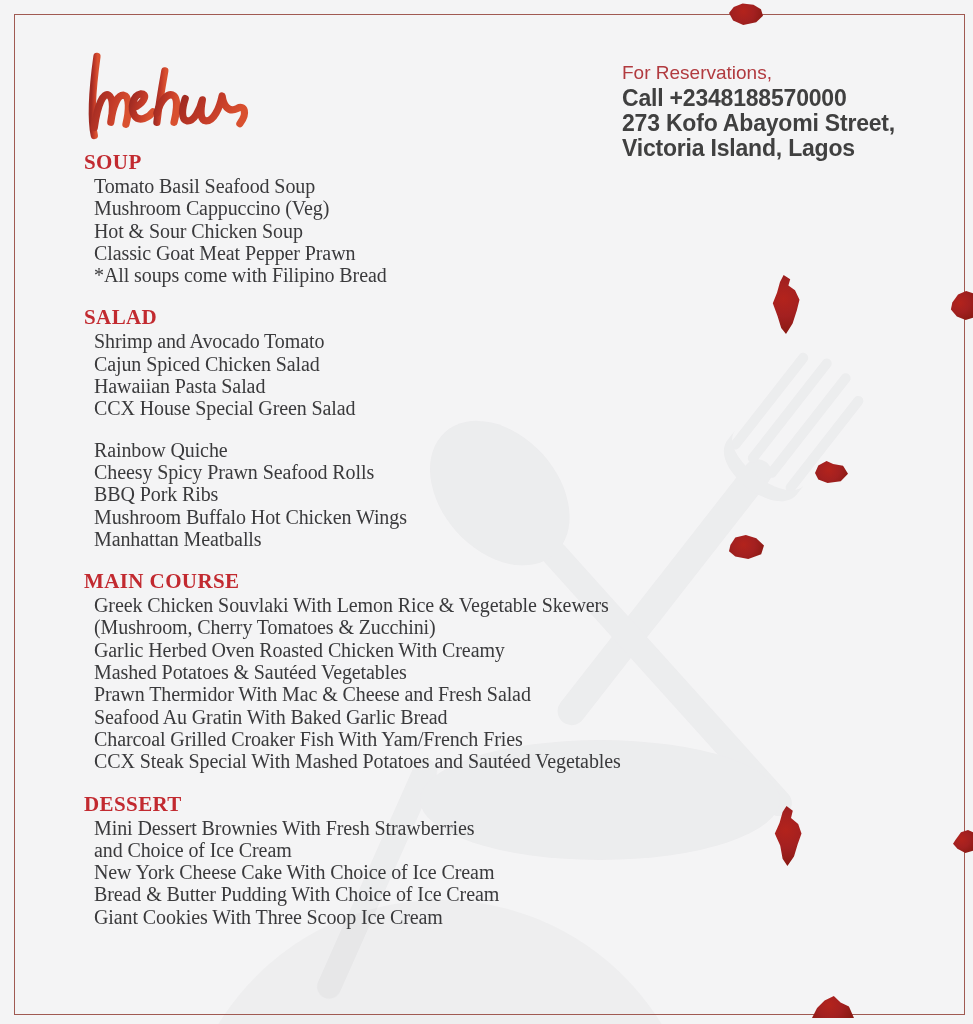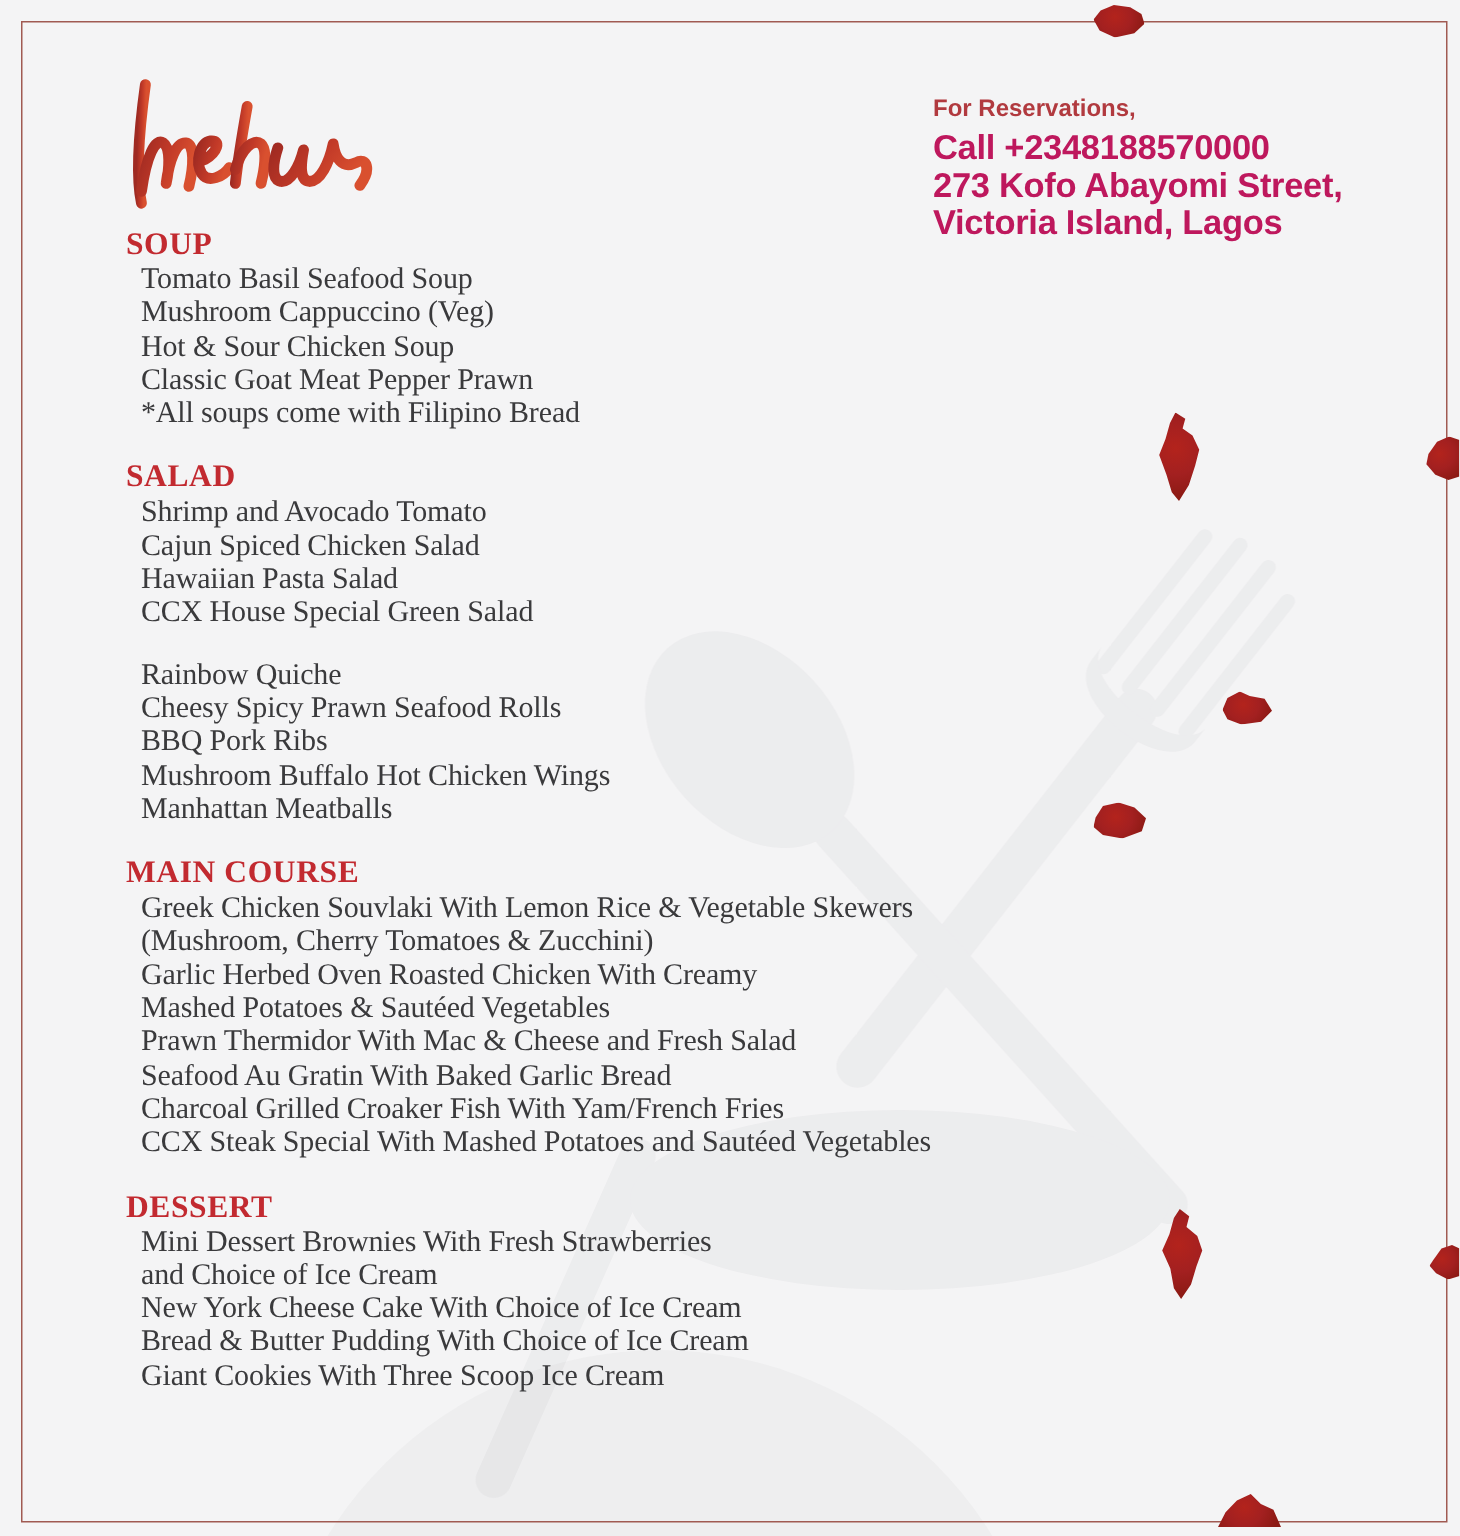--- a/index.html
+++ b/index.html
@@ -35,25 +35,25 @@
   
   .logo{
     position:absolute;left:76px;top:34px;width:200px;height:112px;
   }
   
   .contact{
     position:absolute;left:622px;top:60px;width:320px;
   }
   .contact-title{
     color:var(--res-red);
-    font-size:16px;font-weight:700;
+    font-size:19px;font-weight:400;
     line-height:26px;
   }
   .contact-line{
-    color:#be185d;
+    color:#404040;
     font-size:23px;font-weight:600;
     line-height:25px;
     letter-spacing:-0.2px;
   }
   
   .menu-body{
     position:absolute;left:84px;top:150px;width:700px;
   }
   .menu-section{margin-bottom:19px;font-family:Liberation Serif, serif;}
   .section-title{

